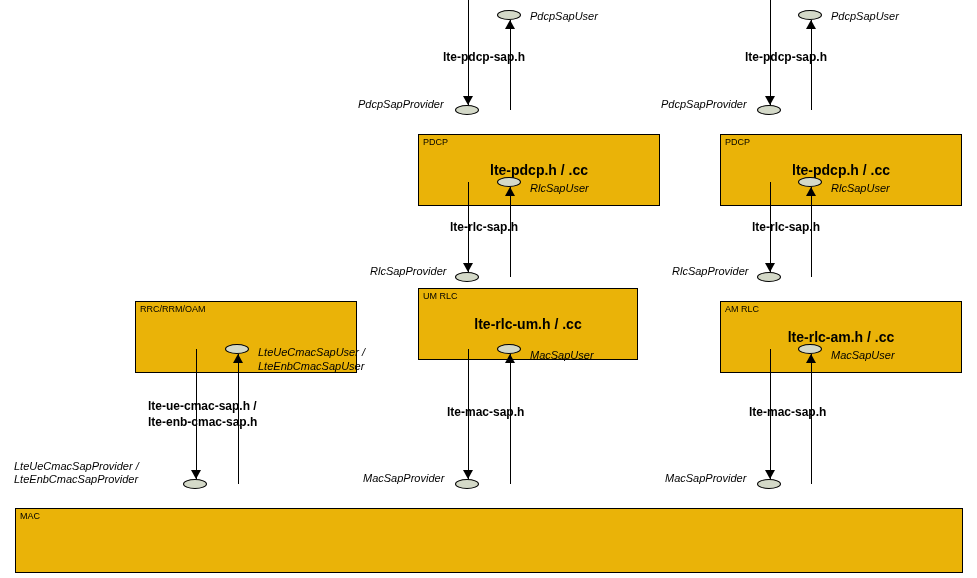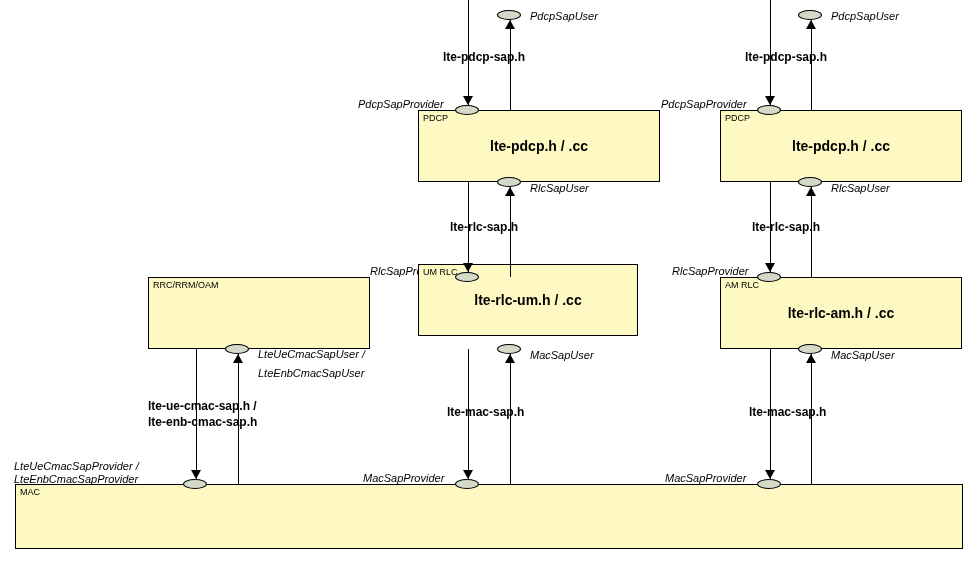--- a/index.html
+++ b/index.html
@@ -7,23 +7,24 @@
     margin: 0;
     font-family: Arial, Helvetica, sans-serif;
     background: #fff;
     width: 977px;
     height: 578px;
     position: relative;
     overflow: hidden;
   }
   .box {
     position: absolute;
-    background: #fef9c3;
+    background: #eab308;
     border: 1px solid #000;
     padding: 0;
+    margin-top: 24px;
   }
   .box-type {
     position: absolute;
     top: 2px;
     left: 4px;
     font-size: 9px;
     color: #000;
   }
   .box-title {
     position: absolute;
@@ -123,39 +124,39 @@
 <div class="label" style="left:370px; top:265px;">RlcSapProvider</div>
 
 <div class="vline" style="left:770px; top:182px; height:90px;"></div>
 <div class="arrowhead down" style="left:765px; top:263px;"></div>
 <div class="vline" style="left:811px; top:187px; height:90px;"></div>
 <div class="arrowhead up" style="left:806px; top:187px;"></div>
 <div class="conn-label" style="left:752px; top:220px;">lte-rlc-sap.h</div>
 <div class="port" style="left:757px; top:272px;"></div>
 <div class="label" style="left:672px; top:265px;">RlcSapProvider</div>
 
-<div class="box" style="left:148px; top:277px; width:222px; height:72px;text-decoration:underline;">
+<div class="box" style="left:135px; top:277px; width:222px; height:72px;text-decoration:underline;">
   <span class="box-type">RRC/RRM/OAM</span>
 </div>
 <div class="box" style="left:418px; top:264px; width:220px; height:72px;">
   <span class="box-type">UM RLC</span>
   <span class="box-title">lte-rlc-um.h / .cc</span>
 </div>
 <div class="box" style="left:720px; top:277px; width:242px; height:72px;">
   <span class="box-type">AM RLC</span>
   <span class="box-title">lte-rlc-am.h / .cc</span>
 </div>
 
 <div class="port" style="left:497px; top:344px;"></div>
 <div class="label" style="left:530px; top:349px;">MacSapUser</div>
 <div class="port" style="left:798px; top:344px;"></div>
 <div class="label" style="left:831px; top:349px;">MacSapUser</div>
 
 <div class="port" style="left:225px; top:344px;"></div>
-<div class="label" style="left:258px; top:345px; line-height:19px;">LteUeCmacSapUser /<br>LteEnbCmacSapUser</div>
+<div class="label" style="left:258px; top:345px; line-height:14px;">LteUeCmacSapUser /<br>LteEnbCmacSapUser</div>
 
 <div class="vline" style="left:196px; top:349px; height:130px;"></div>
 <div class="arrowhead down" style="left:191px; top:470px;"></div>
 <div class="vline" style="left:238px; top:354px; height:130px;"></div>
 <div class="arrowhead up" style="left:233px; top:354px;"></div>
 <div class="conn-label" style="left:148px; top:398px; line-height:16px;">
   <span style="display:block; white-space:pre-line; text-align:left;">lte-ue-cmac-sap.h /<br>lte-enb-cmac-sap.h</span>
 </div>
 <div class="port" style="left:183px; top:479px;"></div>
 <div class="label" style="left:14px; top:460px; line-height:13px;">LteUeCmacSapProvider /<br>LteEnbCmacSapProvider</div>

